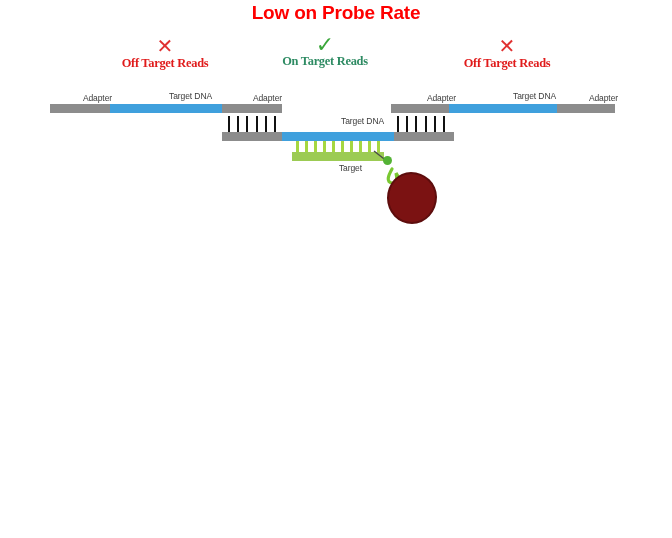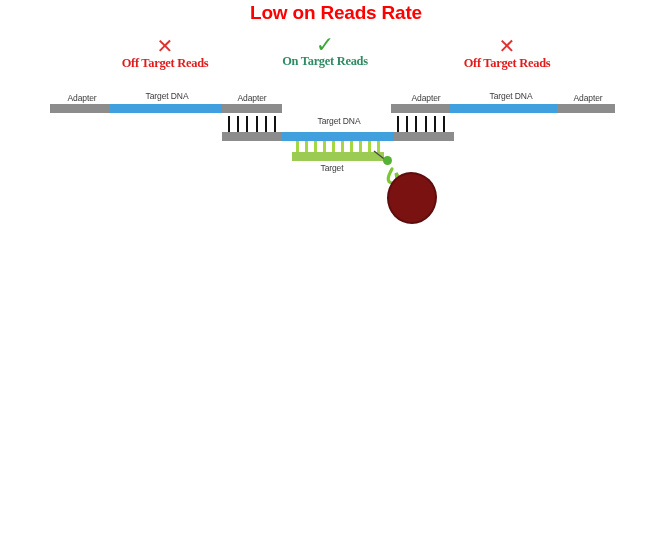--- a/index.html
+++ b/index.html
@@ -68,21 +68,21 @@
     display: flex;
   }
   .seg-adapter { background: #8c8c8c; height: 100%; }
   .seg-target  { background: #3fa0dd; height: 100%; }
 
   .seg-label {
     position: absolute;
     font-family: "Liberation Sans", sans-serif;
     font-size: 8.5px;
     color: #3b3b3b;
-    text-align: center;
+    text-align: right;
     white-space: nowrap;
     letter-spacing: -0.1px;
   }
 
   
   .ticks {
     position: absolute;
     display: flex;
     justify-content: space-between;
   }
@@ -109,21 +109,21 @@
     position: absolute;
     border-radius: 50%;
     background: #54b235;
   }
 </style>
 </head>
 <body>
 
 <div class="panel" id="panel-low">
 
-  <div class="panel-title" id="title-low">Low on Reads Rate</div>
+  <div class="panel-title" id="title-low">Low on Probe Rate</div>
 
   <div class="callout off" style="left:110px; top:38px; width:110px;">
     <span class="mark">✕</span>
     <span class="clabel">Off Target Reads</span>
   </div>
 
   <div class="callout on" style="left:270px; top:36px; width:110px;">
     <span class="mark">✓</span>
     <span class="clabel">On Target Reads</span>
   </div>

